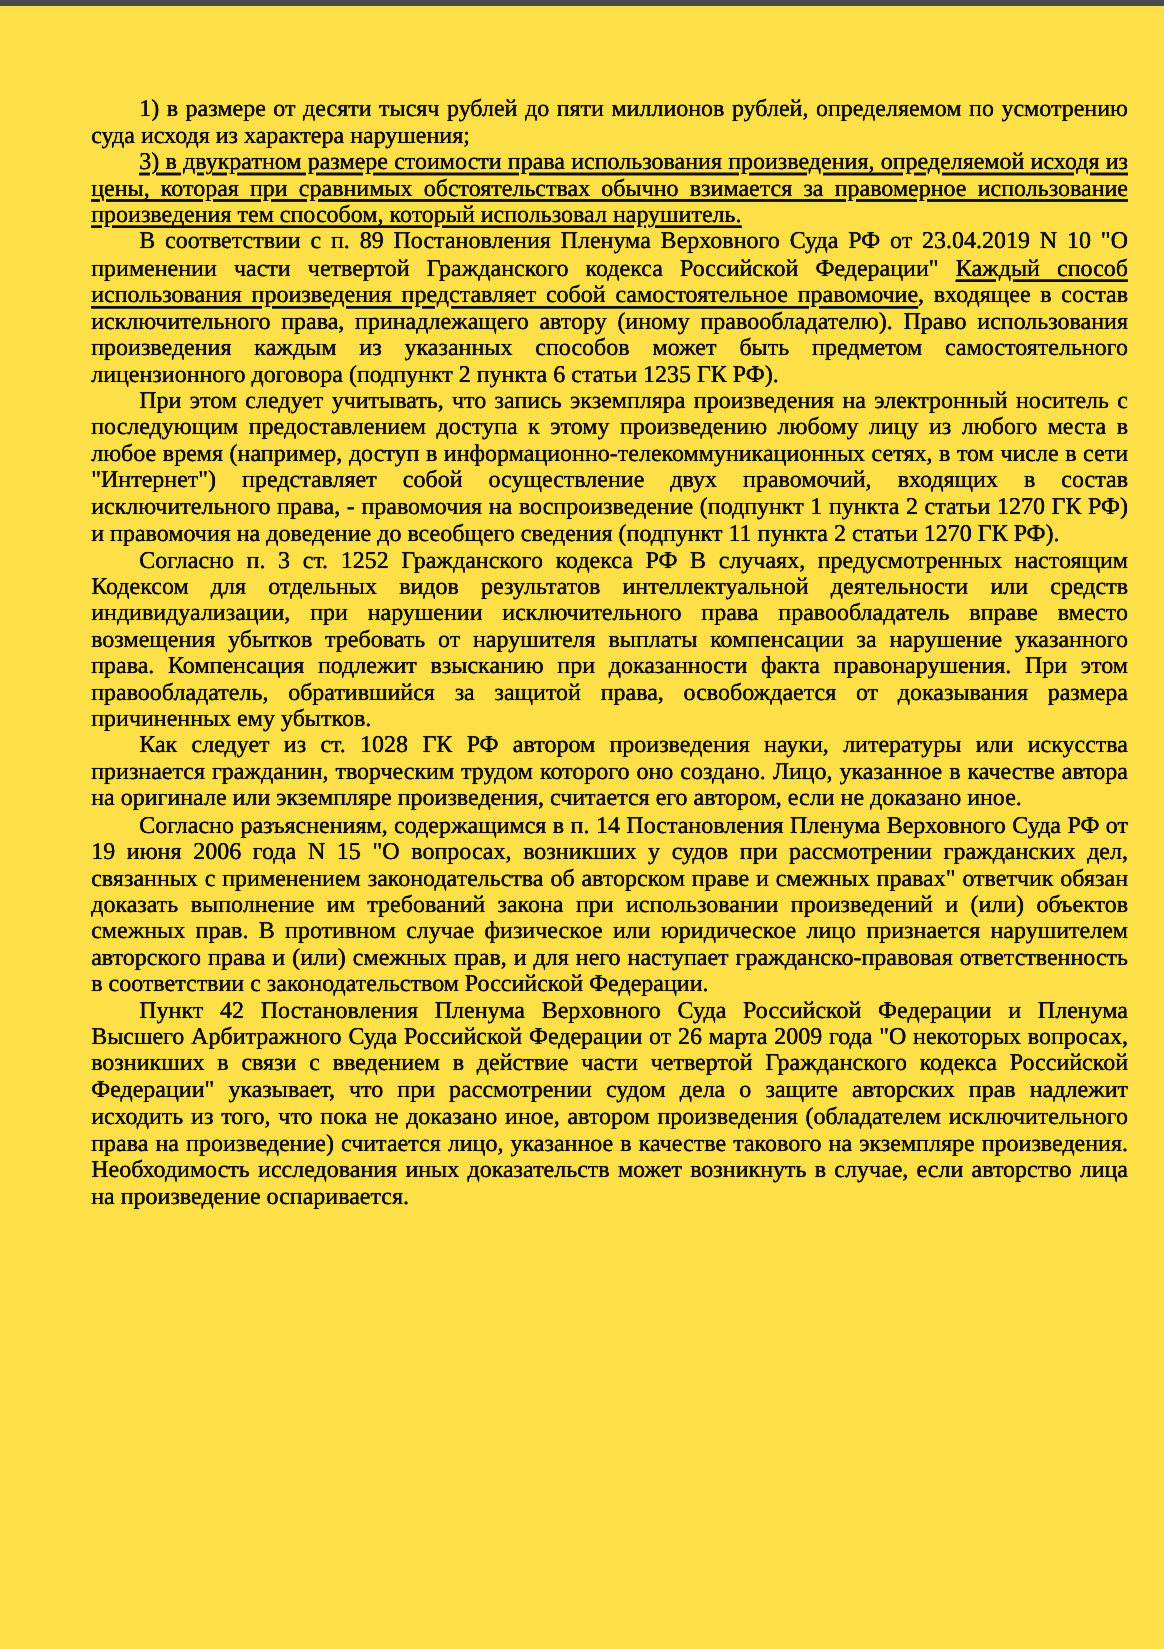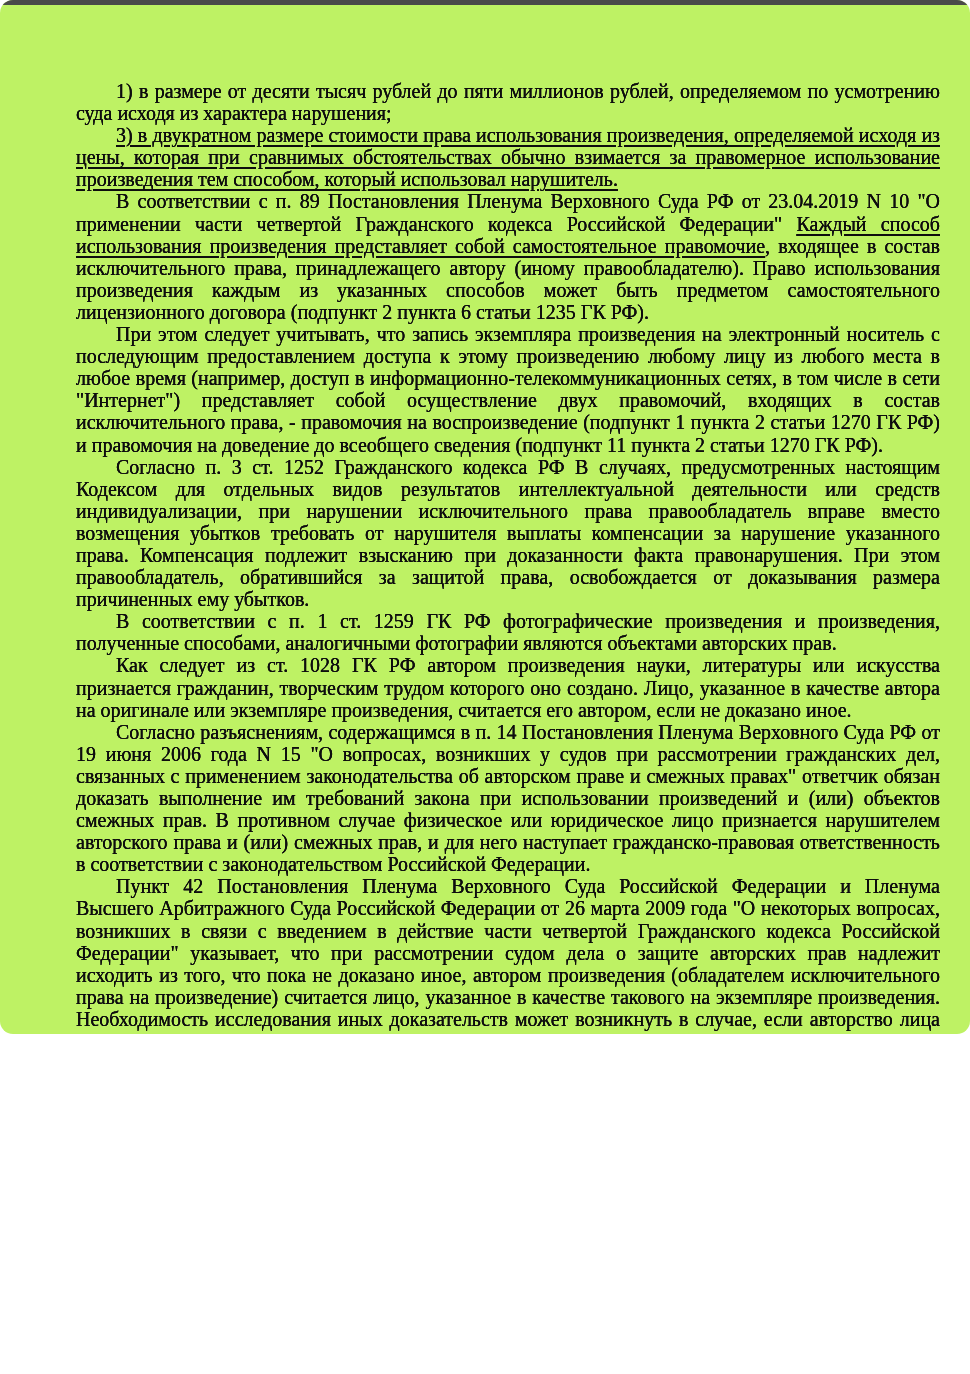--- a/index.html
+++ b/index.html
@@ -3,25 +3,24 @@
 <meta charset="utf-8">
 <style>
   html, body {
     margin: 0;
     padding: 0;
     background: #ffffff;
   }
   .page {
     position: relative;
     width: 970px;
-    height: 1034px;
-    background: #bef264;
+    height: 1374px;
+    background: #fde047;
     overflow: hidden;
     font-family: "Liberation Serif", "DejaVu Serif", serif;
-    border-radius: 13px;
   }
   .top-bar {
     position: absolute;
     top: 0;
     left: 0;
     width: 100%;
     height: 5px;
     background: #4a4a4a;
   }
   .content {
@@ -52,18 +51,17 @@
 <body>
 
 <div class="page">
   <div class="top-bar" style="background: rgb(74, 74, 74);"></div>
   <div class="content" style="color: rgb(13, 13, 13);">
       <p class="para"><span class="seg">1) в размере от десяти тысяч рублей до пяти миллионов рублей, определяемом по усмотрению суда исходя из характера нарушения;</span></p>
       <p class="para"><span class="seg u">3) в двукратном размере стоимости права использования произведения, определяемой исходя из цены, которая при сравнимых обстоятельствах обычно взимается за правомерное использование произведения тем способом, который использовал нарушитель.</span></p>
       <p class="para"><span class="seg">В соответствии с п. 89 Постановления Пленума Верховного Суда РФ от 23.04.2019 N 10 "О применении части четвертой Гражданского кодекса Российской Федерации" </span><span class="seg u">Каждый способ использования произведения представляет собой самостоятельное правомочие</span><span class="seg">, входящее в состав исключительного права, принадлежащего автору (иному правообладателю). Право использования произведения каждым из указанных способов может быть предметом самостоятельного лицензионного договора (подпункт 2 пункта 6 статьи 1235 ГК РФ).</span></p>
       <p class="para"><span class="seg">При этом следует учитывать, что запись экземпляра произведения на электронный носитель с последующим предоставлением доступа к этому произведению любому лицу из любого места в любое время (например, доступ в информационно-телекоммуникационных сетях, в том числе в сети "Интернет") представляет собой осуществление двух правомочий, входящих в состав исключительного права, - правомочия на воспроизведение (подпункт 1 пункта 2 статьи 1270 ГК РФ) и правомочия на доведение до всеобщего сведения (подпункт 11 пункта 2 статьи 1270 ГК РФ).</span></p>
       <p class="para"><span class="seg">Согласно п. 3 ст. 1252 Гражданского кодекса РФ В случаях, предусмотренных настоящим Кодексом для отдельных видов результатов интеллектуальной деятельности или средств индивидуализации, при нарушении исключительного права правообладатель вправе вместо возмещения убытков требовать от нарушителя выплаты компенсации за нарушение указанного права. Компенсация подлежит взысканию при доказанности факта правонарушения. При этом правообладатель, обратившийся за защитой права, освобождается от доказывания размера причиненных ему убытков.</span></p>
-      <p class="para"><span class="seg">В соответствии с п. 1 ст. 1259 ГК РФ фотографические произведения и произведения, полученные способами, аналогичными фотографии являются объектами авторских прав.</span></p>
       <p class="para"><span class="seg">Как следует из ст. 1028 ГК РФ автором произведения науки, литературы или искусства признается гражданин, творческим трудом которого оно создано. Лицо, указанное в качестве автора на оригинале или экземпляре произведения, считается его автором, если не доказано иное.</span></p>
       <p class="para"><span class="seg">Согласно разъяснениям, содержащимся в п. 14 Постановления Пленума Верховного Суда РФ от 19 июня 2006 года N 15 "О вопросах, возникших у судов при рассмотрении гражданских дел, связанных с применением законодательства об авторском праве и смежных правах" ответчик обязан доказать выполнение им требований закона при использовании произведений и (или) объектов смежных прав. В противном случае физическое или юридическое лицо признается нарушителем авторского права и (или) смежных прав, и для него наступает гражданско-правовая ответственность в соответствии с законодательством Российской Федерации.</span></p>
       <p class="para"><span class="seg">Пункт 42 Постановления Пленума Верховного Суда Российской Федерации и Пленума Высшего Арбитражного Суда Российской Федерации от 26 марта 2009 года "О некоторых вопросах, возникших в связи с введением в действие части четвертой Гражданского кодекса Российской Федерации" указывает, что при рассмотрении судом дела о защите авторских прав надлежит исходить из того, что пока не доказано иное, автором произведения (обладателем исключительного права на произведение) считается лицо, указанное в качестве такового на экземпляре произведения. Необходимость исследования иных доказательств может возникнуть в случае, если авторство лица на произведение оспаривается.</span></p>
     </div>
 </div>
 
 </body></html>

